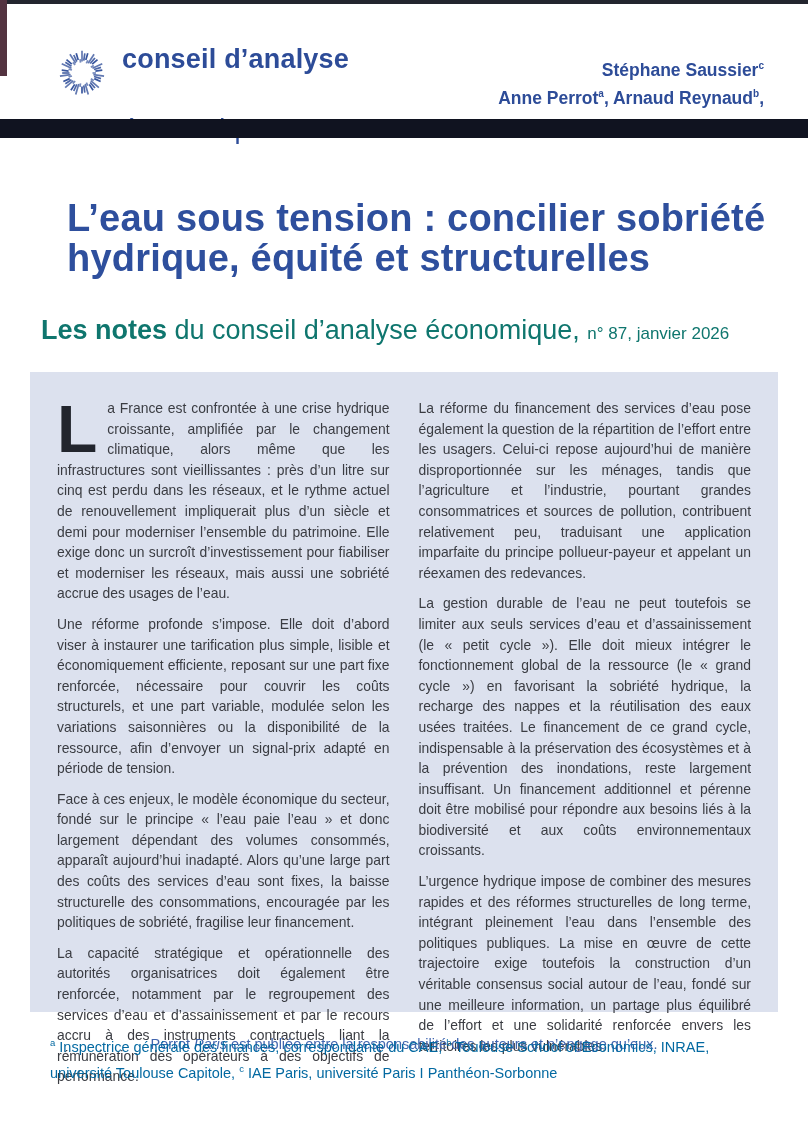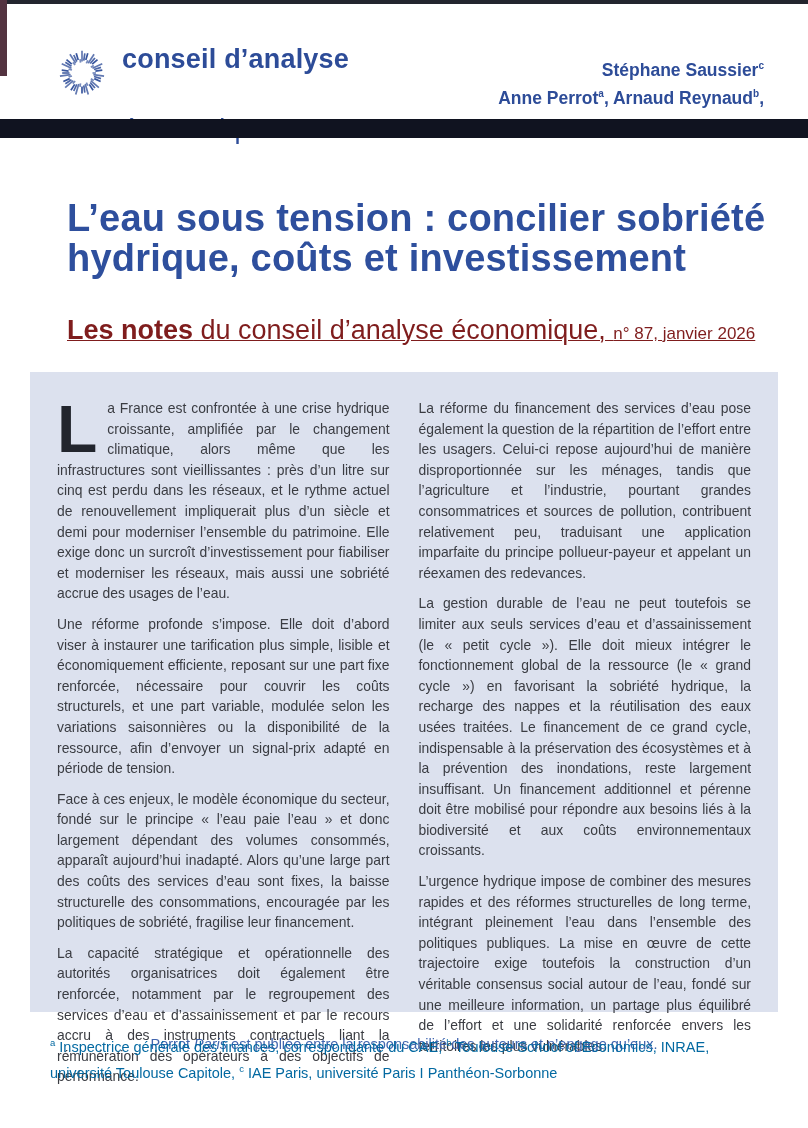--- a/index.html
+++ b/index.html
@@ -22,21 +22,21 @@
   .authors sup{font-size:10px;font-weight:bold;}
 
   
   .dark-bar{position:absolute;left:0;top:119px;width:808px;height:19px;background:#101320;}
 
   
   .title{position:absolute;left:55px;top:186px;width:710px;margin:12px;
     color:#2e4f9d;font-size:38px;line-height:40px;font-weight:bold;letter-spacing:0.2px;}
 
   
-  .subtitle{position:absolute;left:67px;top:315px;width:730px;color:#7f1d1d;white-space:nowrap;text-decoration:underline;}
+  .subtitle{position:absolute;left:41px;top:315px;width:730px;color:#0f766e;white-space:nowrap;}
   .sub-bold{font-size:27px;font-weight:bold;}
   .sub-rest{font-size:27px;font-weight:normal;}
   .sub-issue{font-size:17px;font-weight:normal;}
 
   
   .summary-box{position:absolute;left:30px;top:372px;width:748px;height:640px;
     background:#dce1ee;box-sizing:border-box;padding:26px 27px 0 27px;
     display:flex;gap:29px;}
   .col{width:336px;color:#3a3c42;font-size:13.9px;line-height:20.6px;text-align:justify;}
   .col p{margin:0 0 10px 0;}
@@ -118,21 +118,21 @@
     <div class="authors">
       <div class="authors-line"><span>Stéphane Saussier</span><sup>c</sup></div>
       <div class="authors-line"><span>Anne Perrot</span><sup>a</sup><span>, </span><span>Arnaud Reynaud</span><sup>b</sup><span>,</span></div>
     </div>
   </header>
 
   <div class="dark-bar"></div>
 
   <h1 class="title">
     <span>L’eau sous tension : concilier sobriété</span><br>
-    <span>hydrique, coûts et investissement</span>
+    <span>hydrique, équité et structurelles</span>
   </h1>
 
   <div class="subtitle">
     <span class="sub-bold">Les notes</span><span class="sub-rest"> du conseil d’analyse économique, </span><span class="sub-issue">n° 87, janvier 2026</span>
   </div>
 
   <section class="summary-box">
     <div class="col">
       <p class="first"><span class="dropcap">L</span><span>a France est confrontée à une crise hydrique croissante, amplifiée par le changement climatique, alors même que les infrastructures sont vieillissantes : près d’un litre sur cinq est perdu dans les réseaux, et le rythme actuel de renouvellement impliquerait plus d’un siècle et demi pour moderniser l’ensemble du patrimoine. Elle exige donc un surcroît d’investissement pour fiabiliser et moderniser les réseaux, mais aussi une sobriété accrue des usages de l’eau.</span></p>
       <p>Une réforme profonde s’impose. Elle doit d’abord viser à instaurer une tarification plus simple, lisible et économiquement efficiente, reposant sur une part fixe renforcée, nécessaire pour couvrir les coûts structurels, et une part variable, modulée selon les variations saisonnières ou la disponibilité de la ressource, afin d’envoyer un signal-prix adapté en période de tension.</p>

